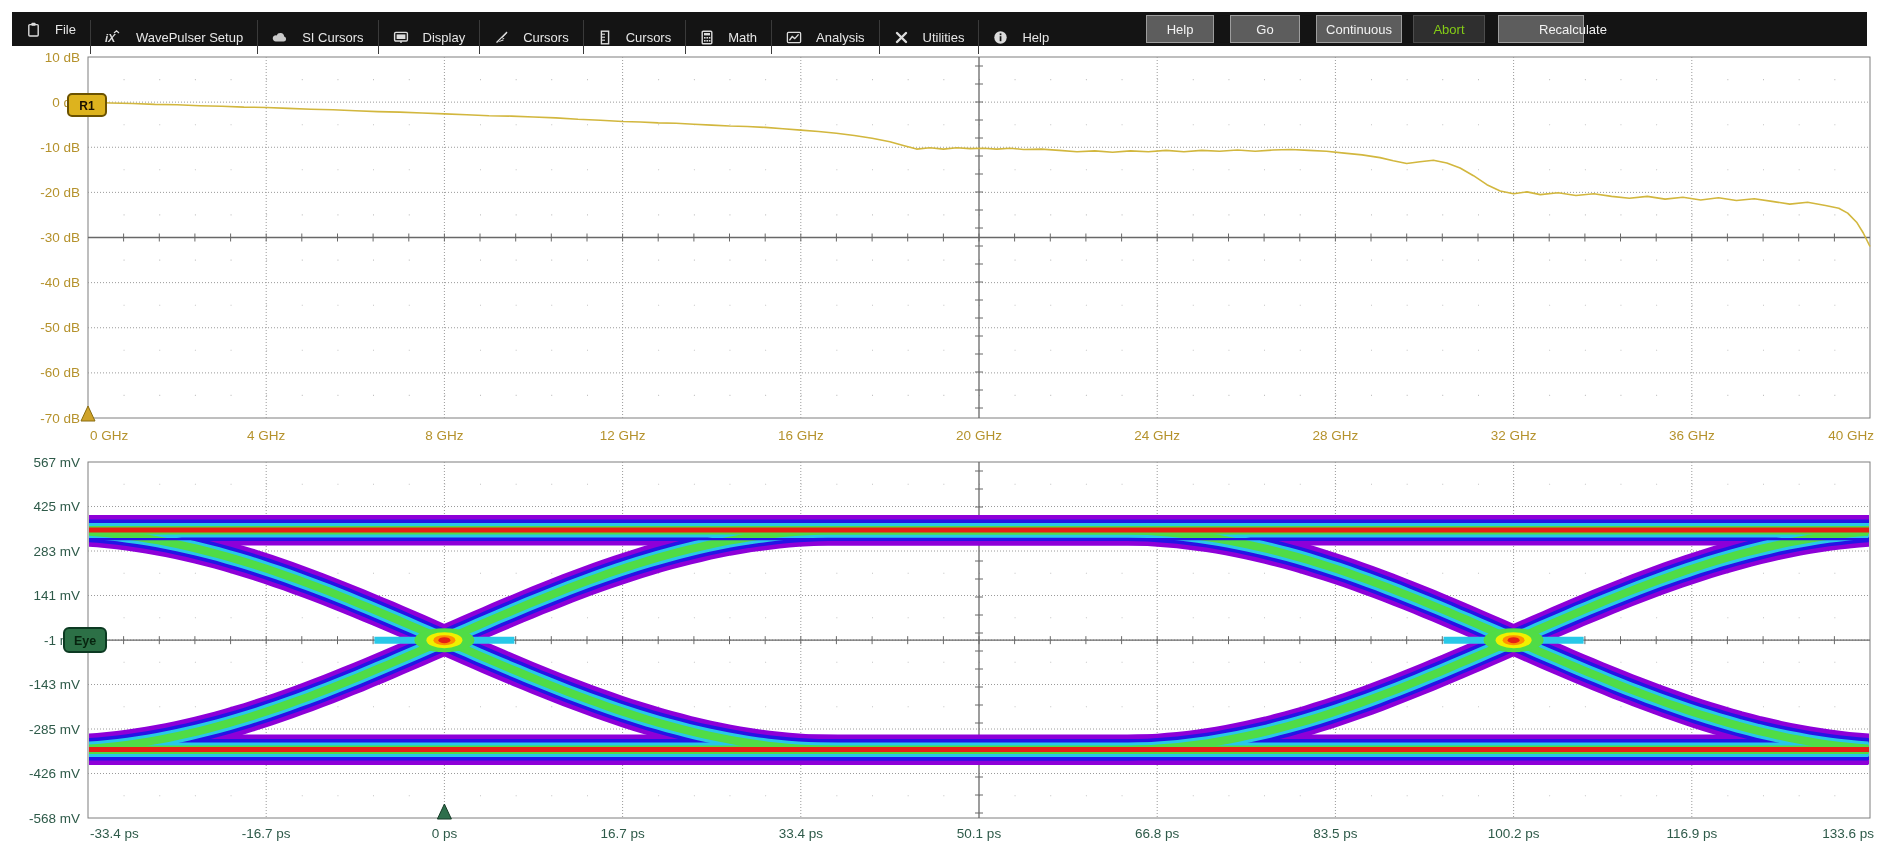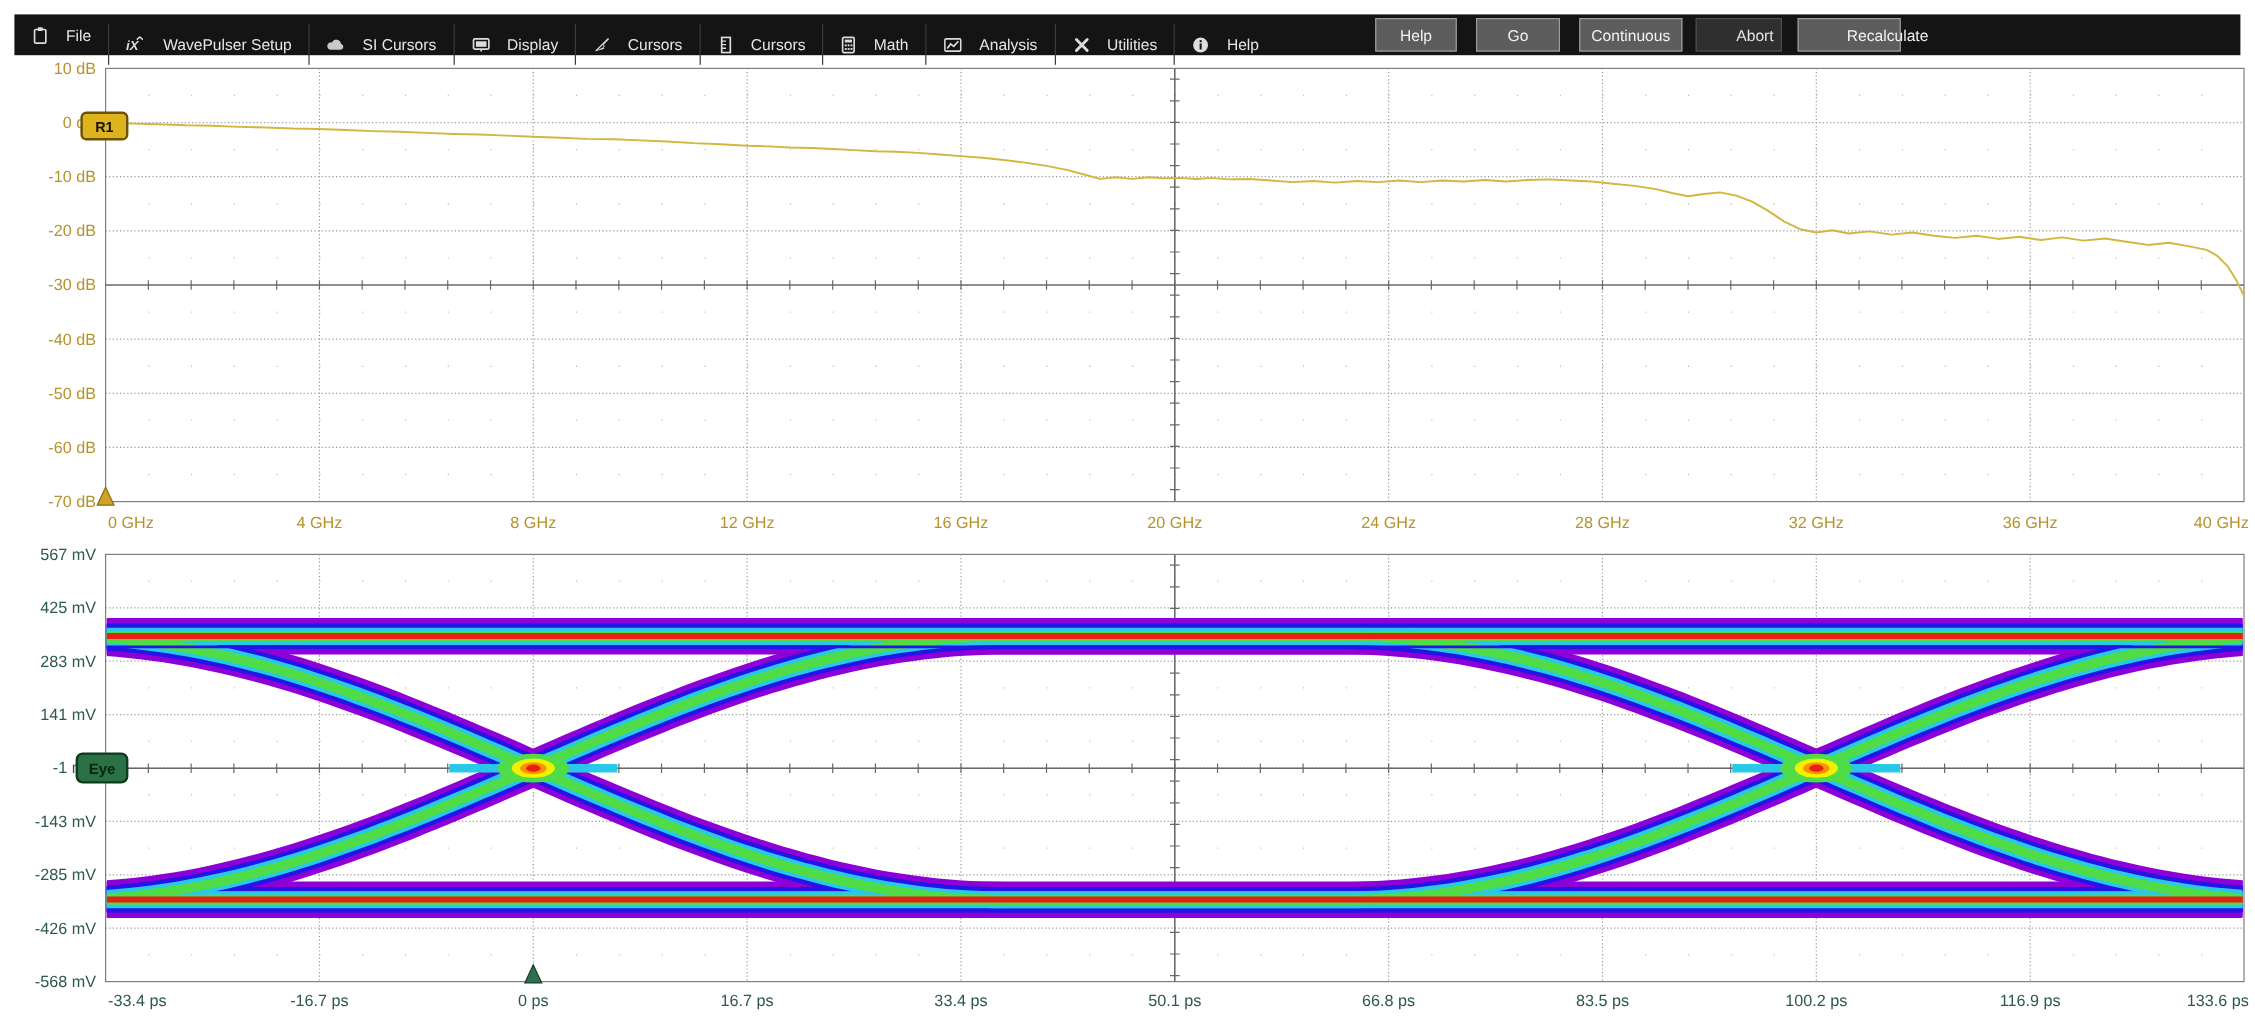--- a/index.html
+++ b/index.html
@@ -4,21 +4,21 @@
 <style>
   html,body{margin:0;padding:0;background:#ffffff;}
   body{width:1879px;height:851px;position:relative;font-family:"Liberation Sans",sans-serif;overflow:hidden;}
   .topbar{position:absolute;left:12px;top:12px;right:12px;height:34px;background:#141414;display:flex;align-items:center;}
   .menu-item{display:flex;align-items:center;gap:14px;padding:0 14px;height:100%;color:#e6e6e6;font-size:13px;cursor:default;}
   .menu-item + .menu-item{border-left:1px solid #3a3a3a;margin-top:16px;}
   .mi{display:flex;align-items:center;}
   .mi svg{display:block;}
   .abtn{position:absolute;top:3px;height:28px;background:#5d5d5d;border:1px solid #9d9d9d;color:#f2f2f2;
         font-family:"Liberation Sans",sans-serif;font-size:13px;text-align:center;}
-  .abtn.disabled{background:#2f2f2f;border-color:#4d4d4d;color:#e5e5e5;text-align:right;}
+  .abtn.disabled{background:#2f2f2f;border-color:#4d4d4d;color:#84cc16;}
   svg text{font-family:"Liberation Sans",sans-serif;}
   .plots{position:absolute;left:0;top:0;}
 </style>
 </head>
 <body>
 
 <div class="topbar">
 
   <div class="menu-item">
     <span class="mi">

